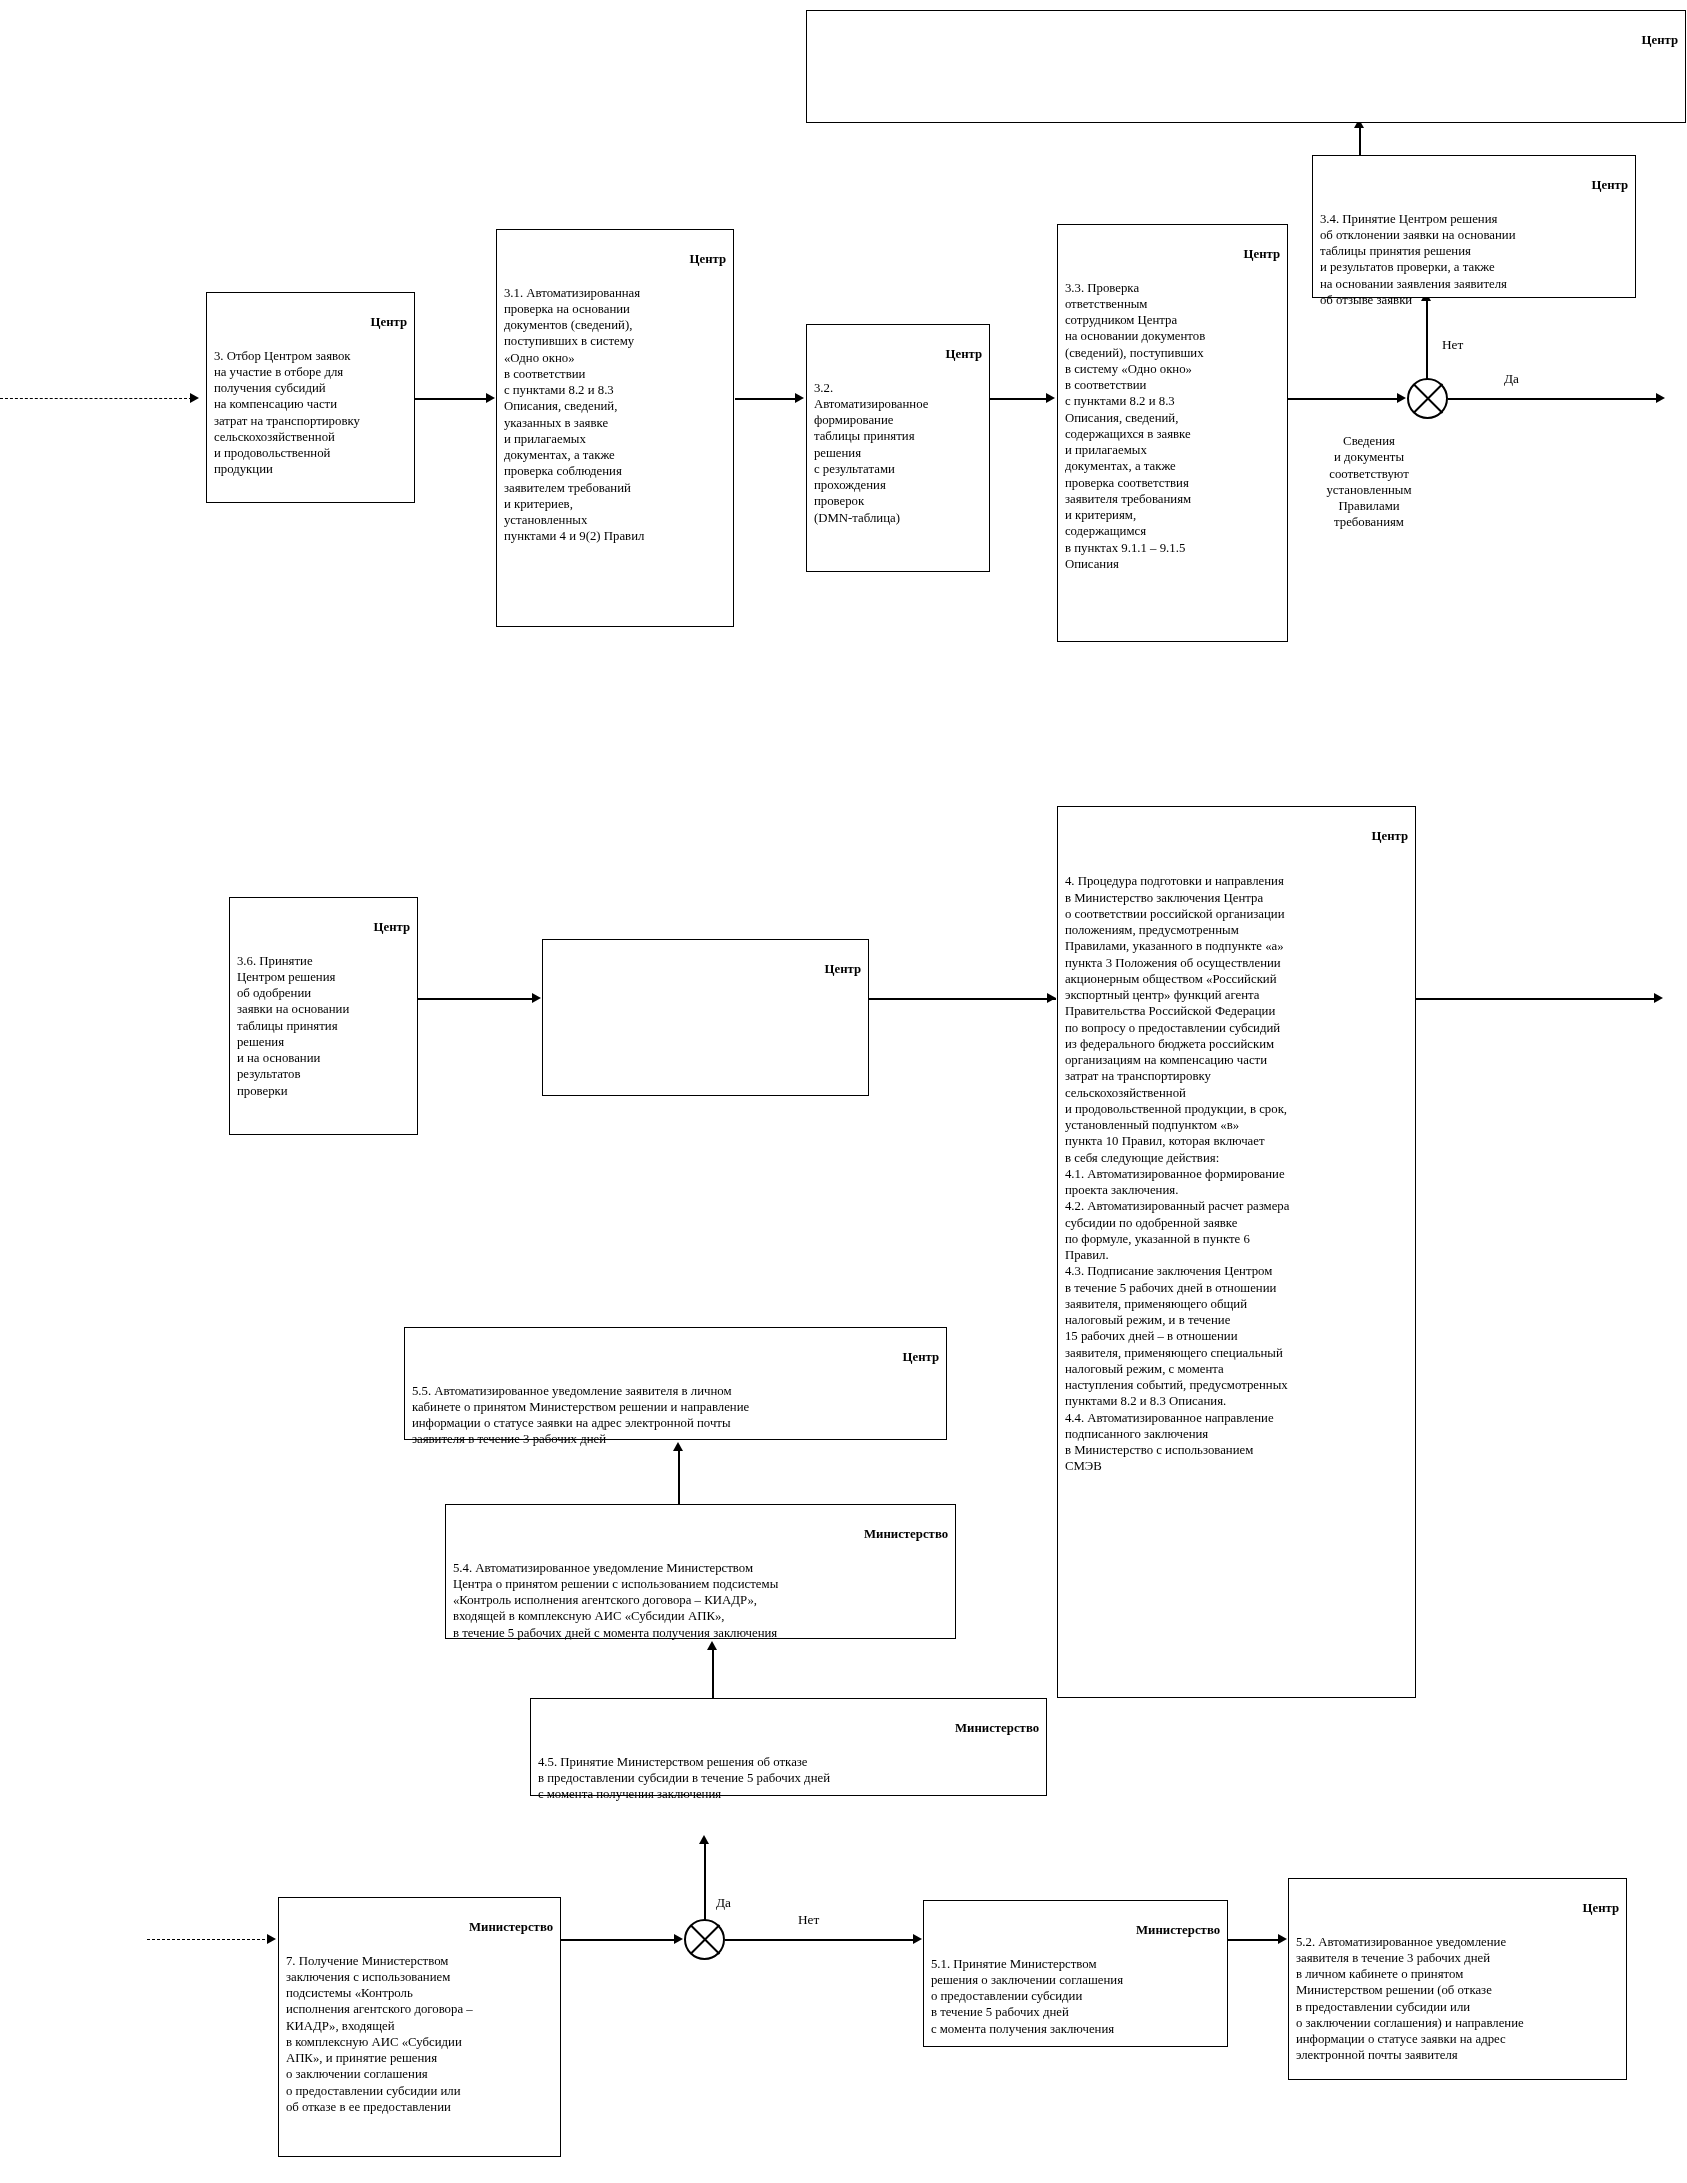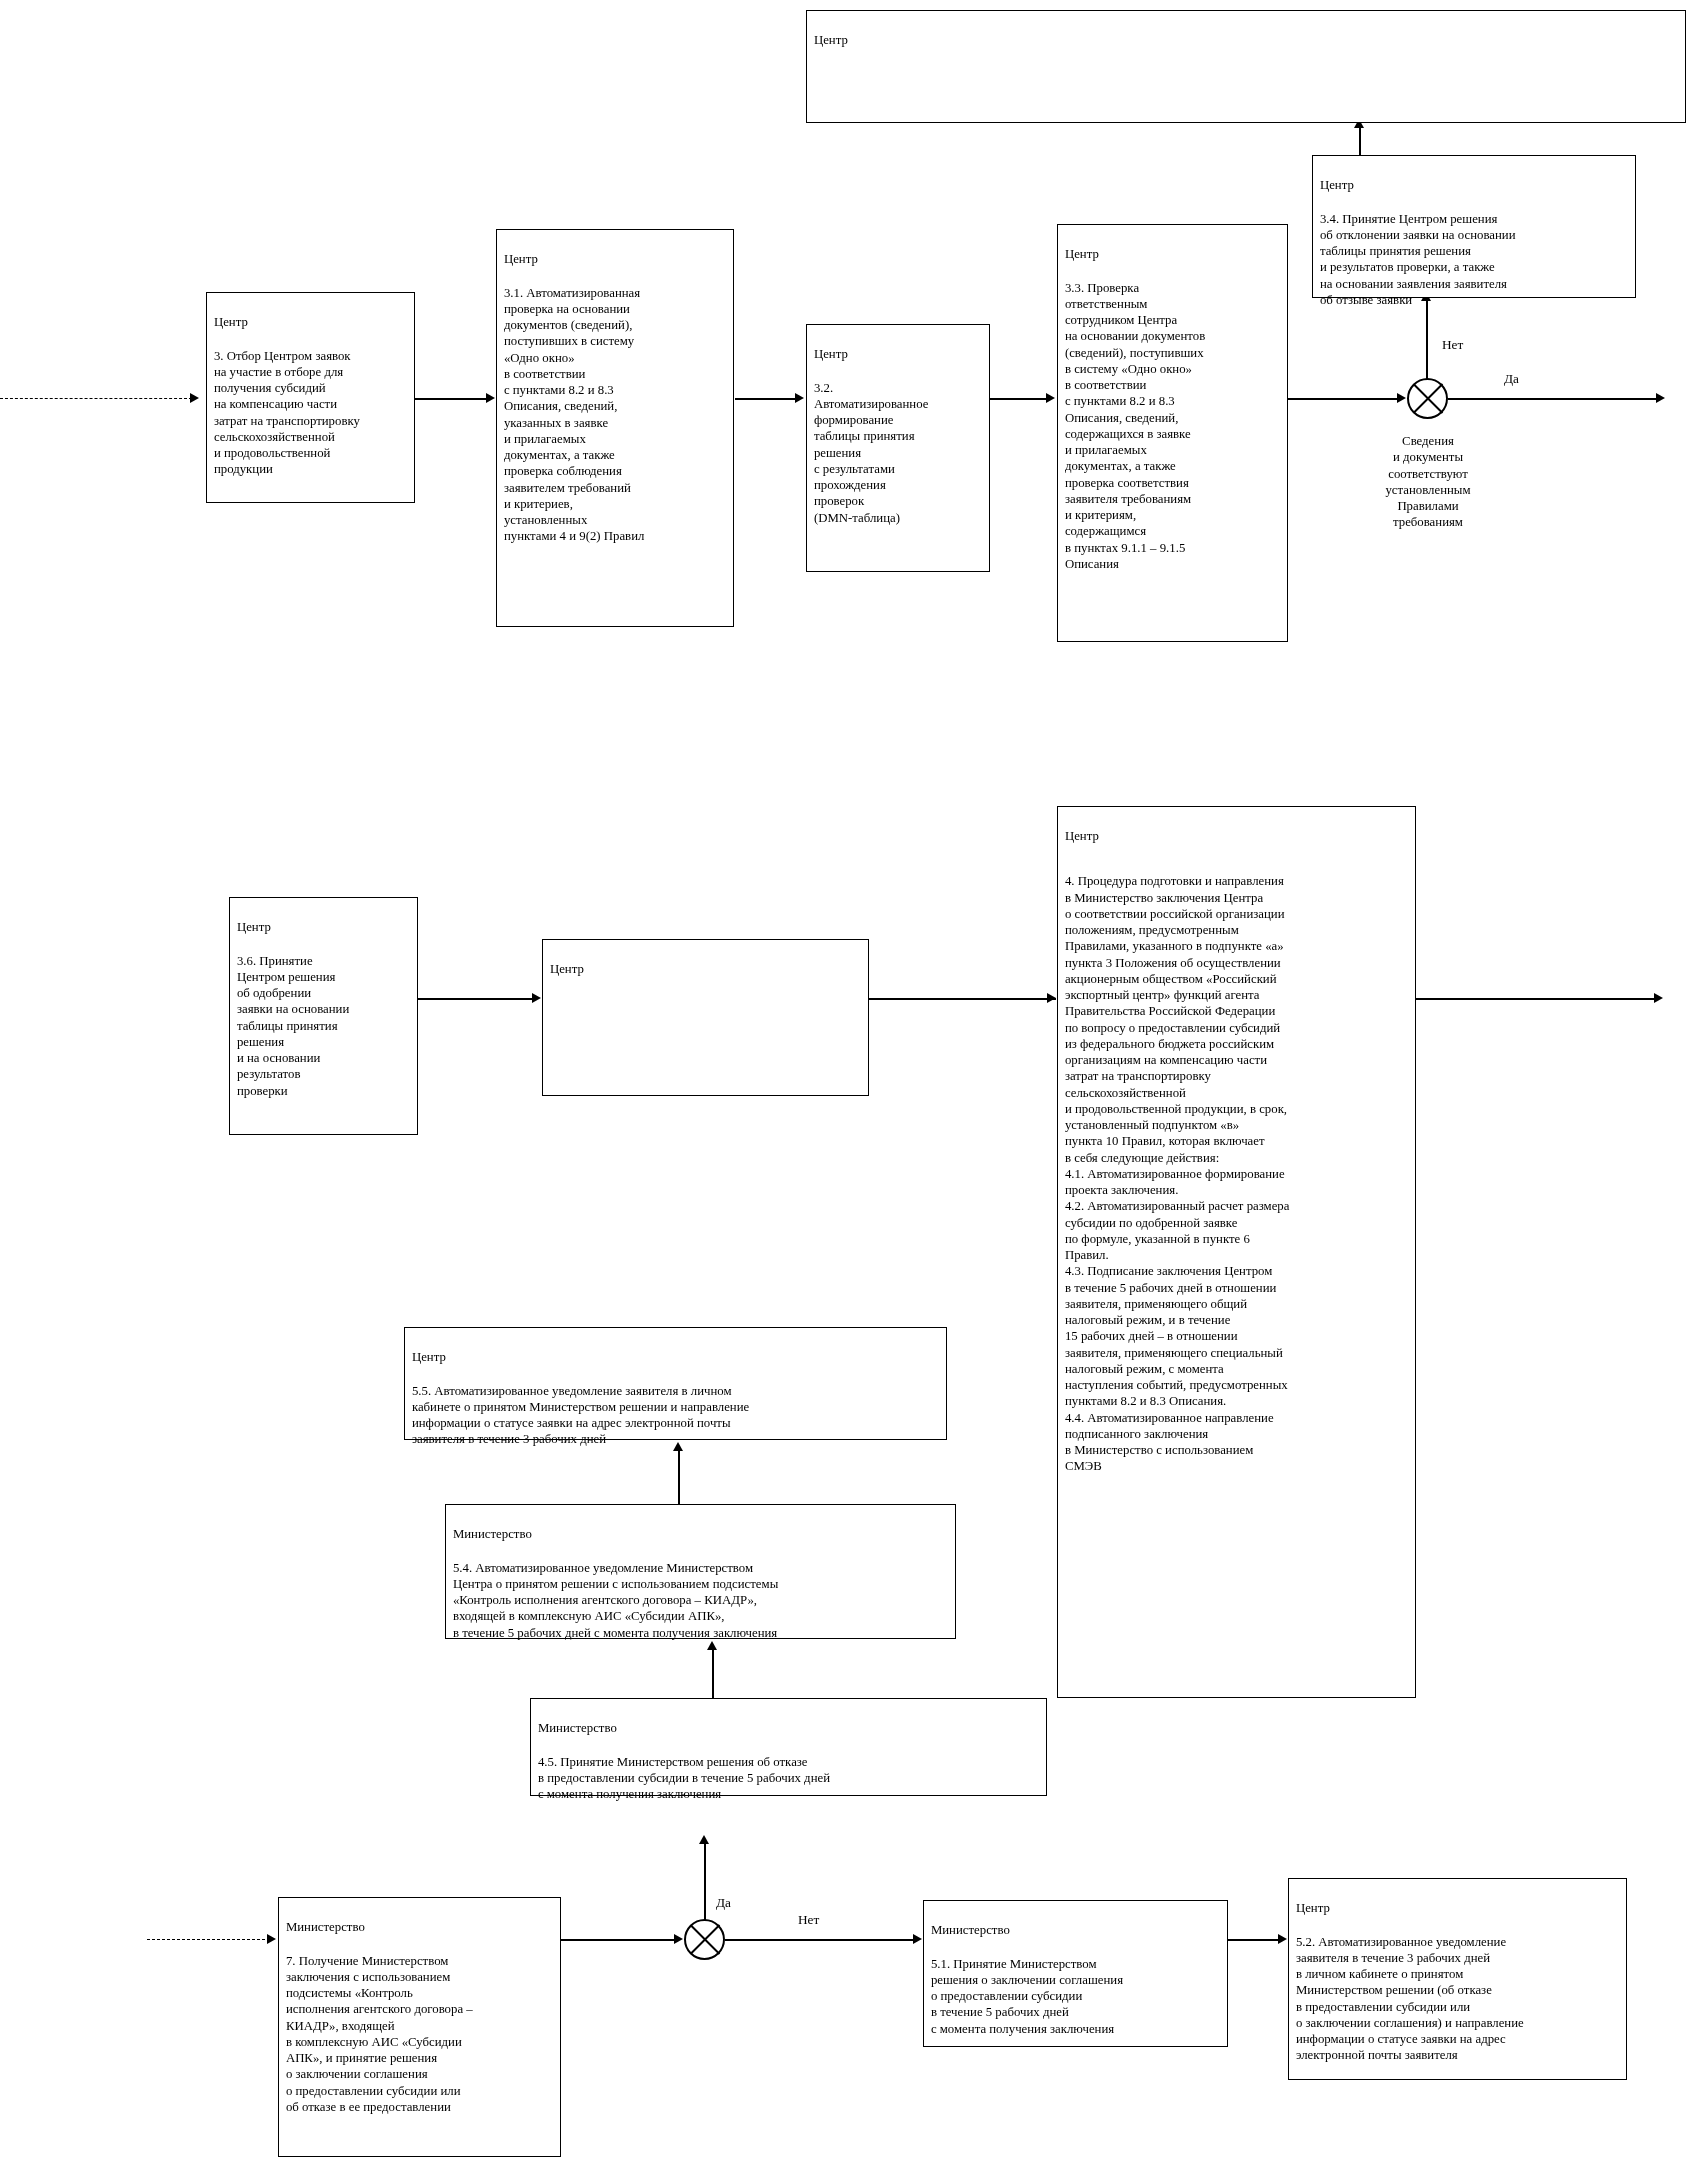--- a/index.html
+++ b/index.html
@@ -22,22 +22,22 @@
     border: 1.5px solid #000000;
     background: #ffffff;
     padding: 4.9px 6.9px;
     font-size: 12.8px;
     line-height: 1.27;
     white-space: pre-line;
     z-index: 3;
   }
   .node .hdr {
     display: block;
-    font-weight: normal;
-    text-align: left;
+    font-weight: bold;
+    text-align: right;
     margin-bottom: 1px;
   }
   .node .bdy {
     display: block;
     text-align: left;
   }
   .node.centered .bdy { text-align: center; }
   
   .hline, .vline {
     position: absolute;
@@ -186,21 +186,21 @@
 содержащимся
 в пунктах 9.1.1 – 9.1.5
 Описания</span>
   </div>
 
   <div class="hline" style="left:1288px; top:398px; width:113px;"></div>
   <div class="arrow right" style="left:1397px; top:393px;"></div>
 
   <div class="decision" style="left:1407px; top:378px; width:41px; height:41px;"></div>
 
-  <div class="free-text" style="left:1327px; top:433px; width:202px;">Сведения
+  <div class="free-text" style="left:1268px; top:433px; width:202px;">Сведения
 и документы
 соответствуют
 установленным
 Правилами
 требованиям</div>
 
   <div class="hline" style="left:1448px; top:398px; width:211px;"></div>
   <div class="arrow right" style="left:1656px; top:393px;"></div>
   <div class="edge-label" style="left:1502px; top:371px;">Да</div>
 

